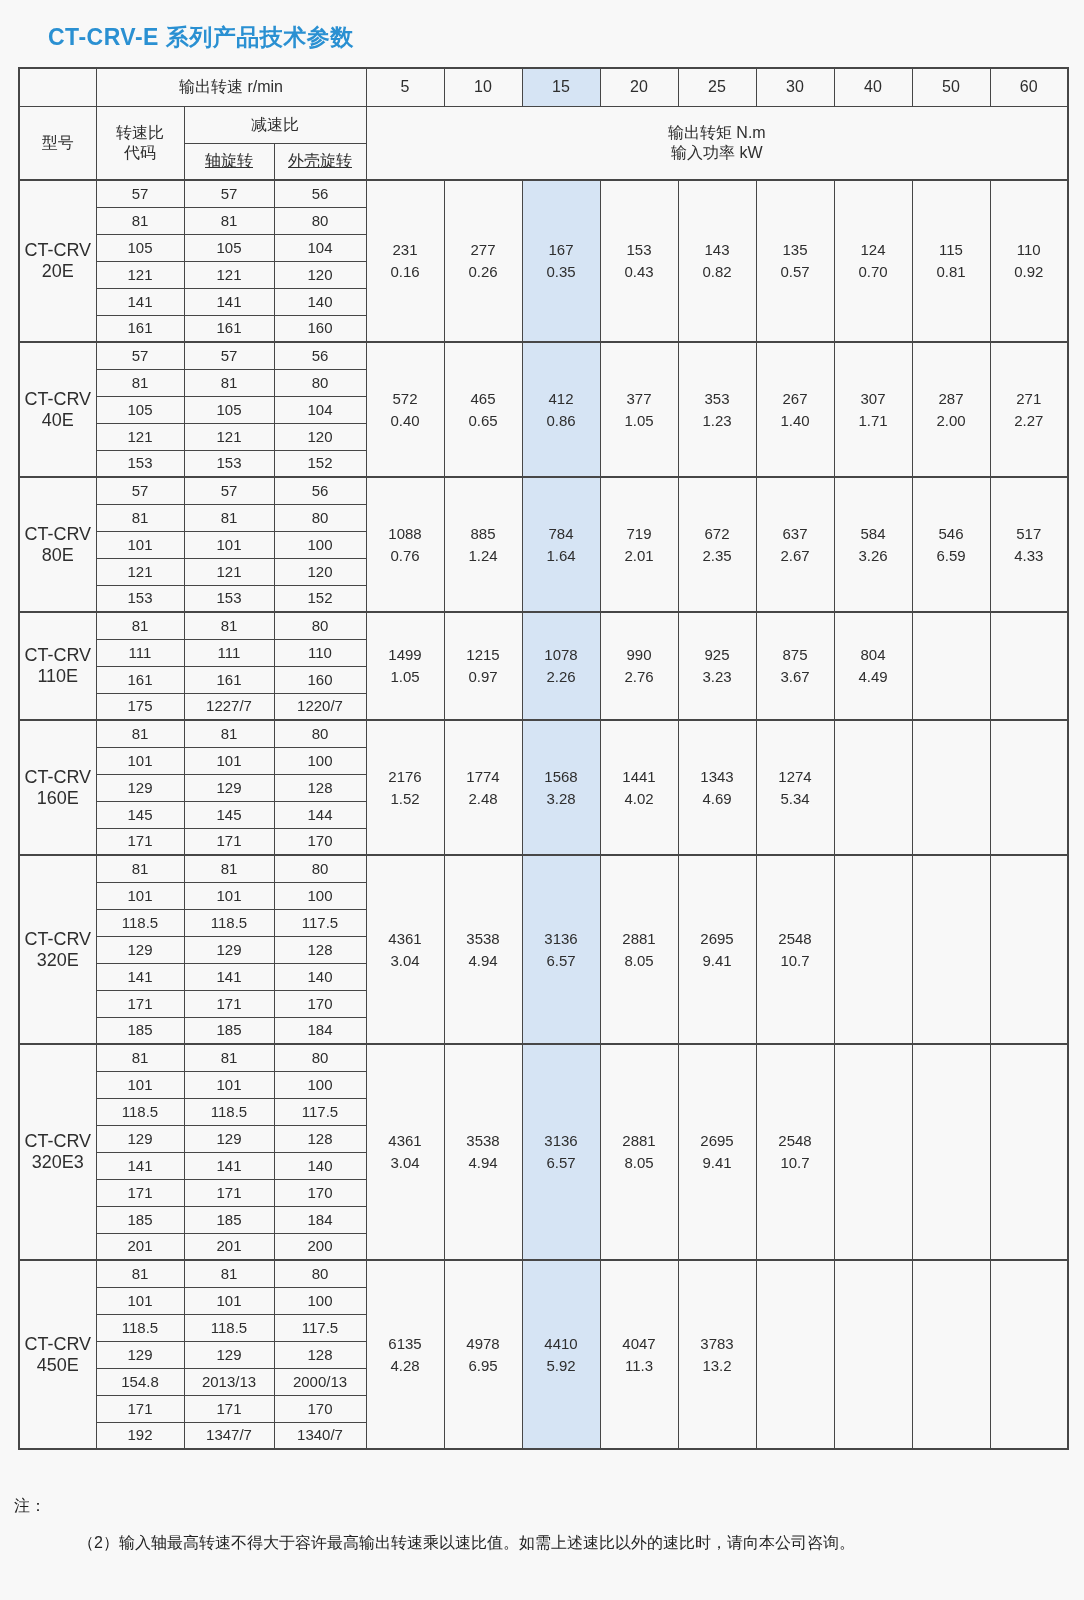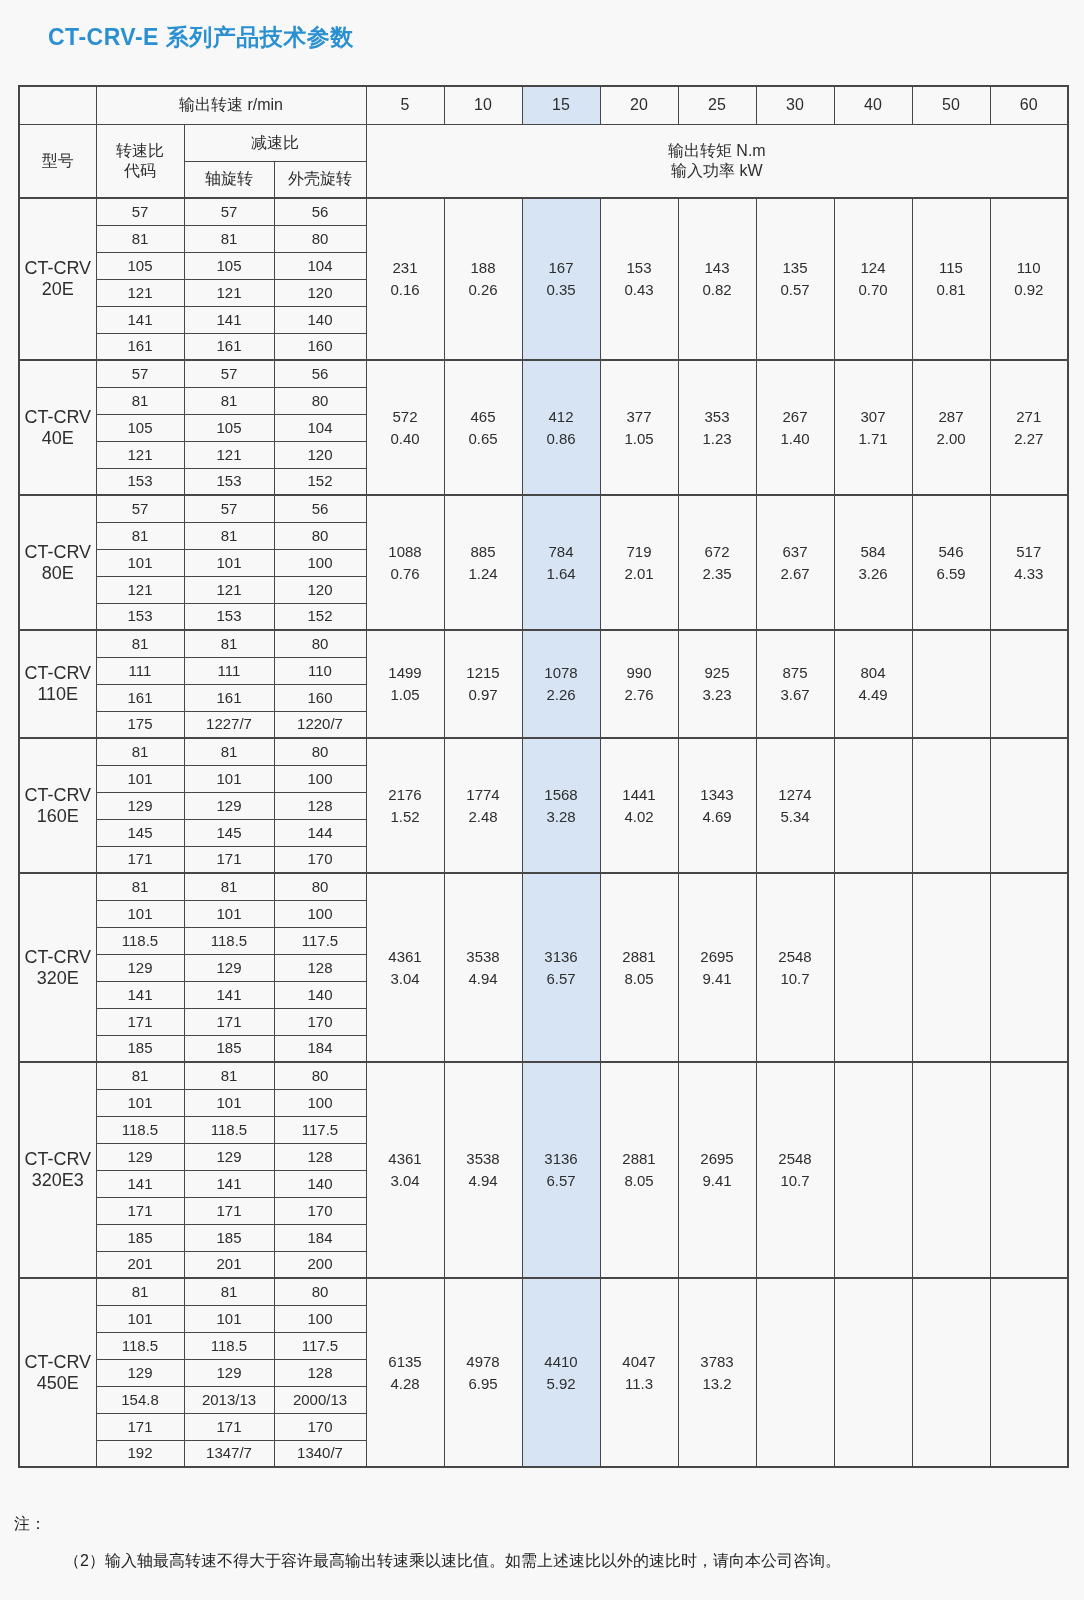--- a/index.html
+++ b/index.html
@@ -23,21 +23,21 @@
     padding:22px 0 0 48px;
     font-size:23px;
     font-weight:bold;
     color:var(--accent);
     letter-spacing:0.5px;
   }
   table.spec{
     border-collapse:collapse;
     table-layout:fixed;
     width:1048px;
-    margin:32px 0 0 18px;
+    margin:14px 0 0 18px;
     border:2px solid var(--border);
   }
   table.spec th, table.spec td{
     border:1px solid var(--border);
     text-align:center;
     vertical-align:middle;
     padding:0 2px;
     font-weight:normal;
     white-space:pre-line;
     overflow:hidden;
@@ -45,30 +45,30 @@
   thead tr.hrow1{height:38px;}
   thead tr.hrow2{height:37px;}
   thead tr.hrow3{height:37px;}
   thead th{font-size:16px;line-height:20px;}
   tbody tr{height:27px;}
   tbody td{font-size:15px;line-height:20px;}
   td.model-cell{font-size:18px;line-height:21px;}
   td.val-cell{font-size:15px;line-height:22px;}
   .hl{background:var(--highlight);}
   tr.group-start td{border-top:2px solid var(--border);}
-  thead tr.hrow3 th{border-bottom:2px solid var(--border);}
+  thead tr.hrow3 th{border-bottom:2px solid var(--border);text-decoration:underline;}
   .notes{
     margin:46px 0 0 14px;
     font-size:16px;
     line-height:20px;
     color:#1f1f1f;
   }
   .note-row{display:flex;margin-bottom:17px;}
   .note-label{flex:0 0 auto;margin-right:14px;}
-  .note-indent{margin-left:50px;}
+  .note-indent{margin-left:64px;}
 </style>
 </head>
 <body>
 
 <h1 class="page-title">CT-CRV-E 系列产品技术参数</h1>
 
 <table class="spec">
   <colgroup>
     <col style="width:77px">
     <col style="width:88px">
@@ -114,21 +114,21 @@
   </thead>
   <tbody>
       <tr class="group-start">
         <td rowspan="6" class="model-cell">CT-CRV
 20E</td>
         <td class="ratio-cell">57</td>
         <td class="ratio-cell">57</td>
         <td class="ratio-cell">56</td>
         <td rowspan="6" class="val-cell">231
 0.16</td>
-        <td rowspan="6" class="val-cell">188
+        <td rowspan="6" class="val-cell">277
 0.26</td>
         <td rowspan="6" class="val-cell hl">167
 0.35</td>
         <td rowspan="6" class="val-cell">153
 0.43</td>
         <td rowspan="6" class="val-cell">143
 0.82</td>
         <td rowspan="6" class="val-cell">135
 0.57</td>
         <td rowspan="6" class="val-cell">124

